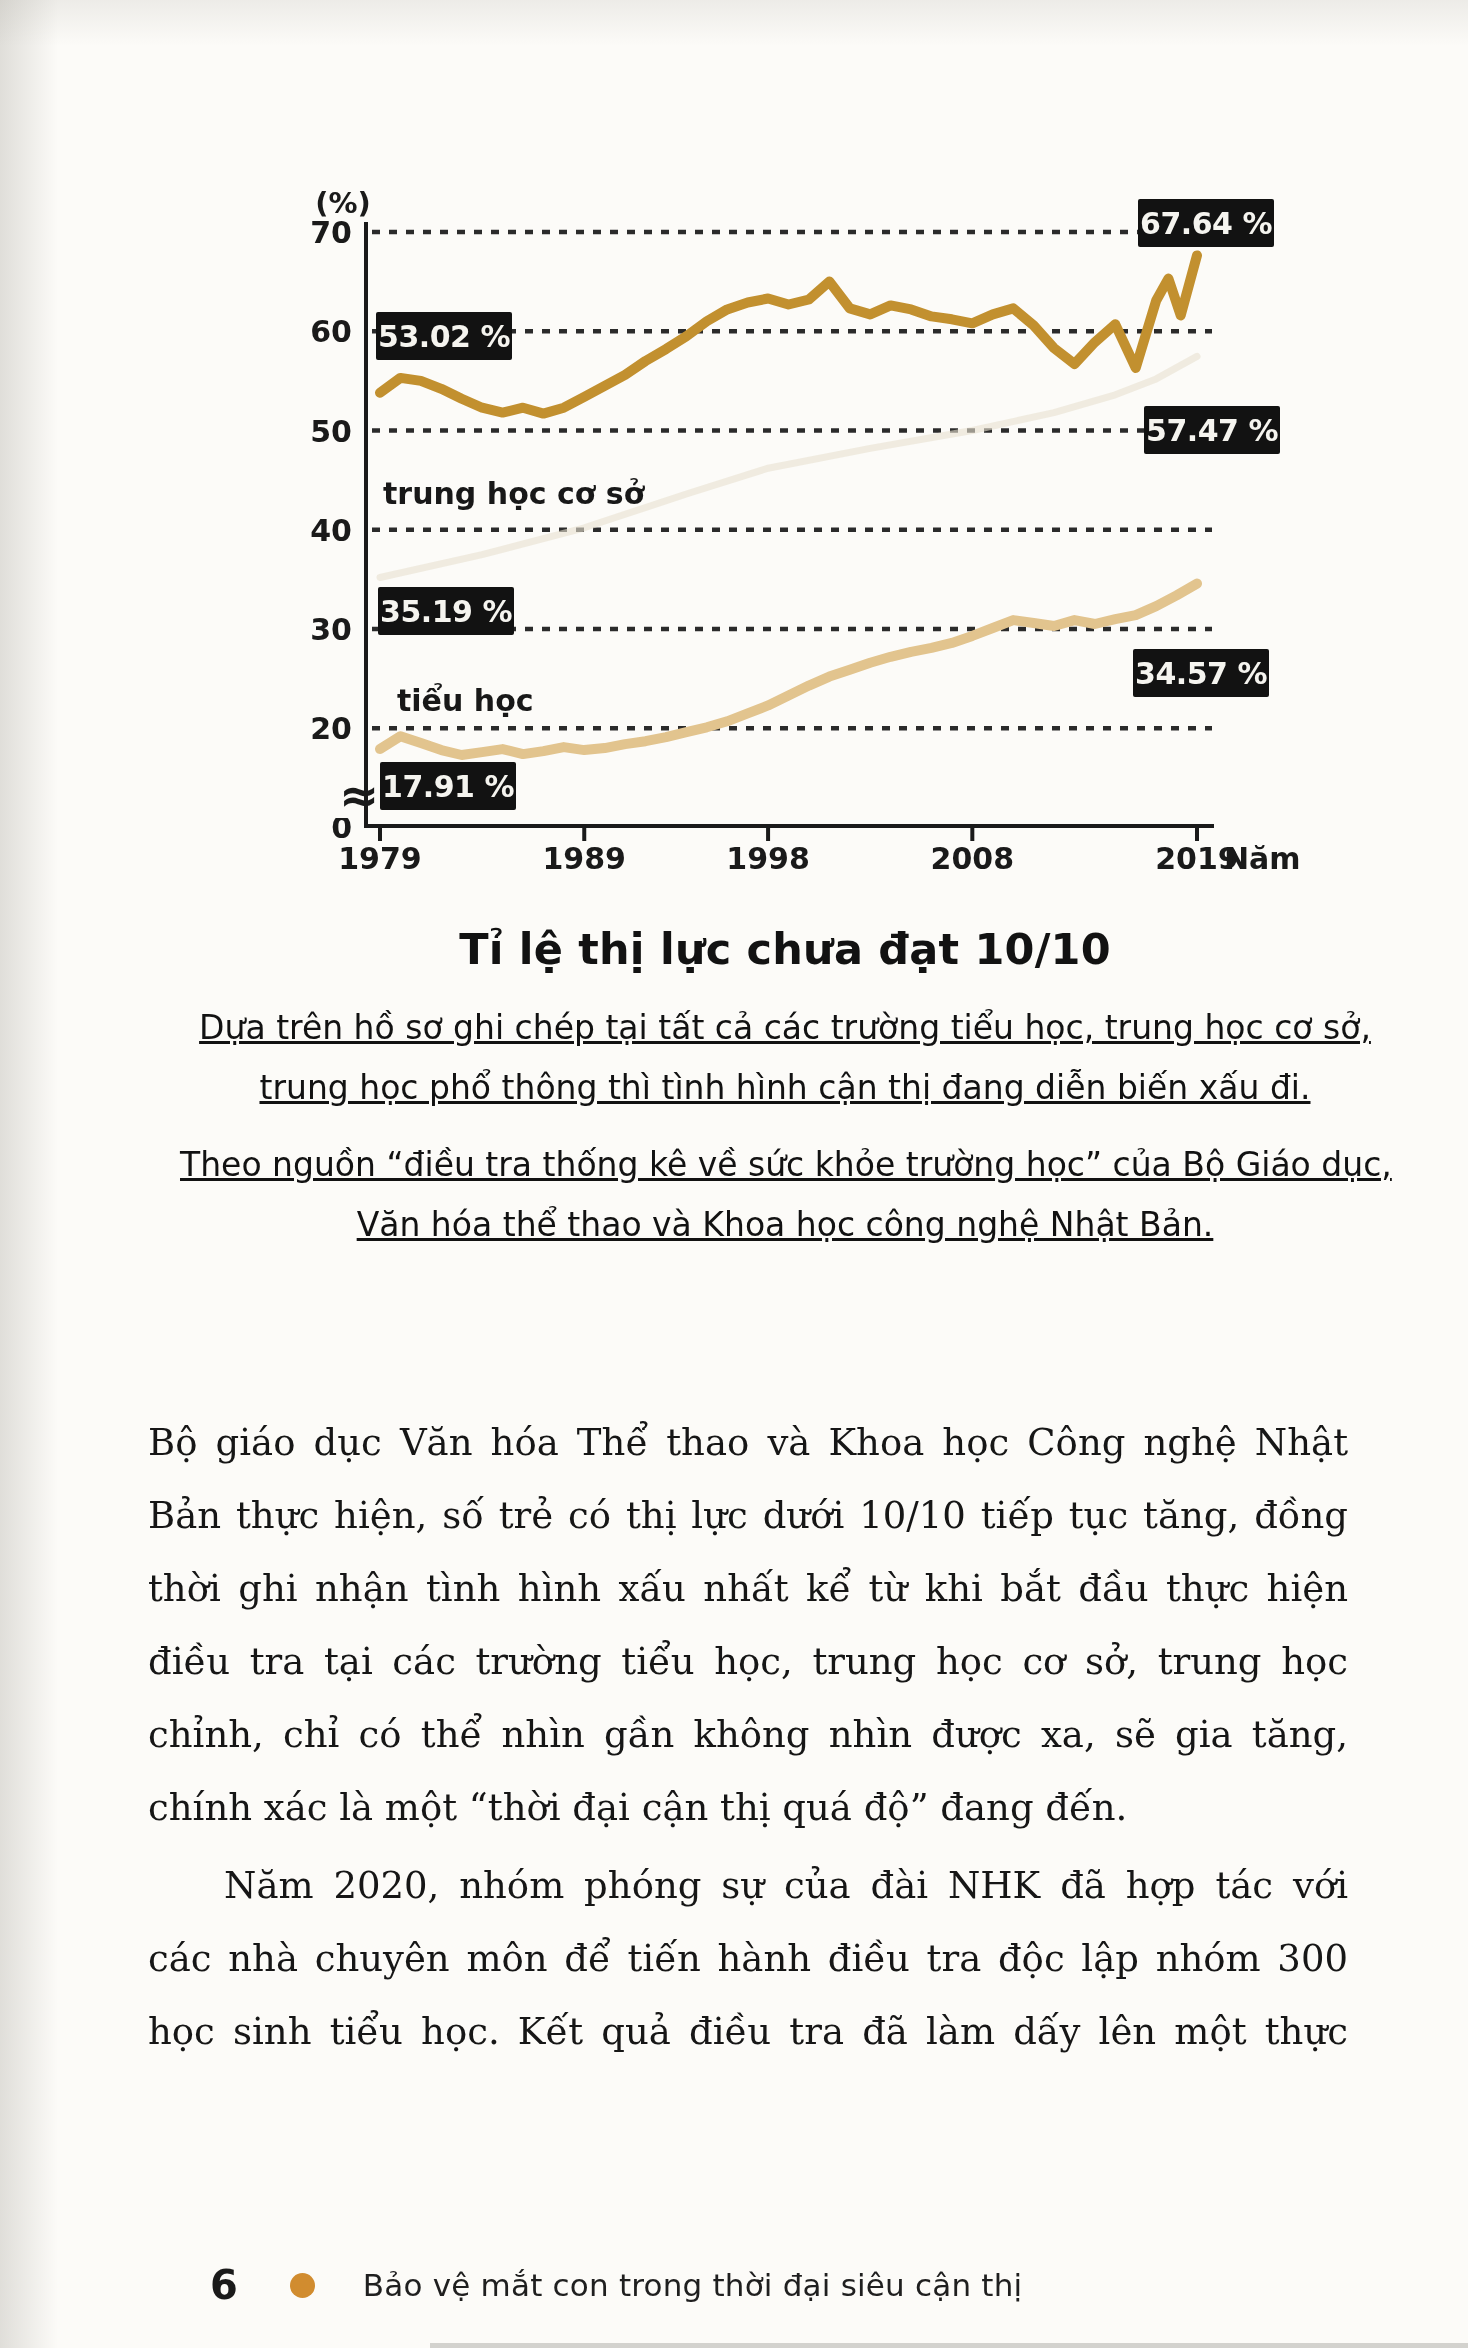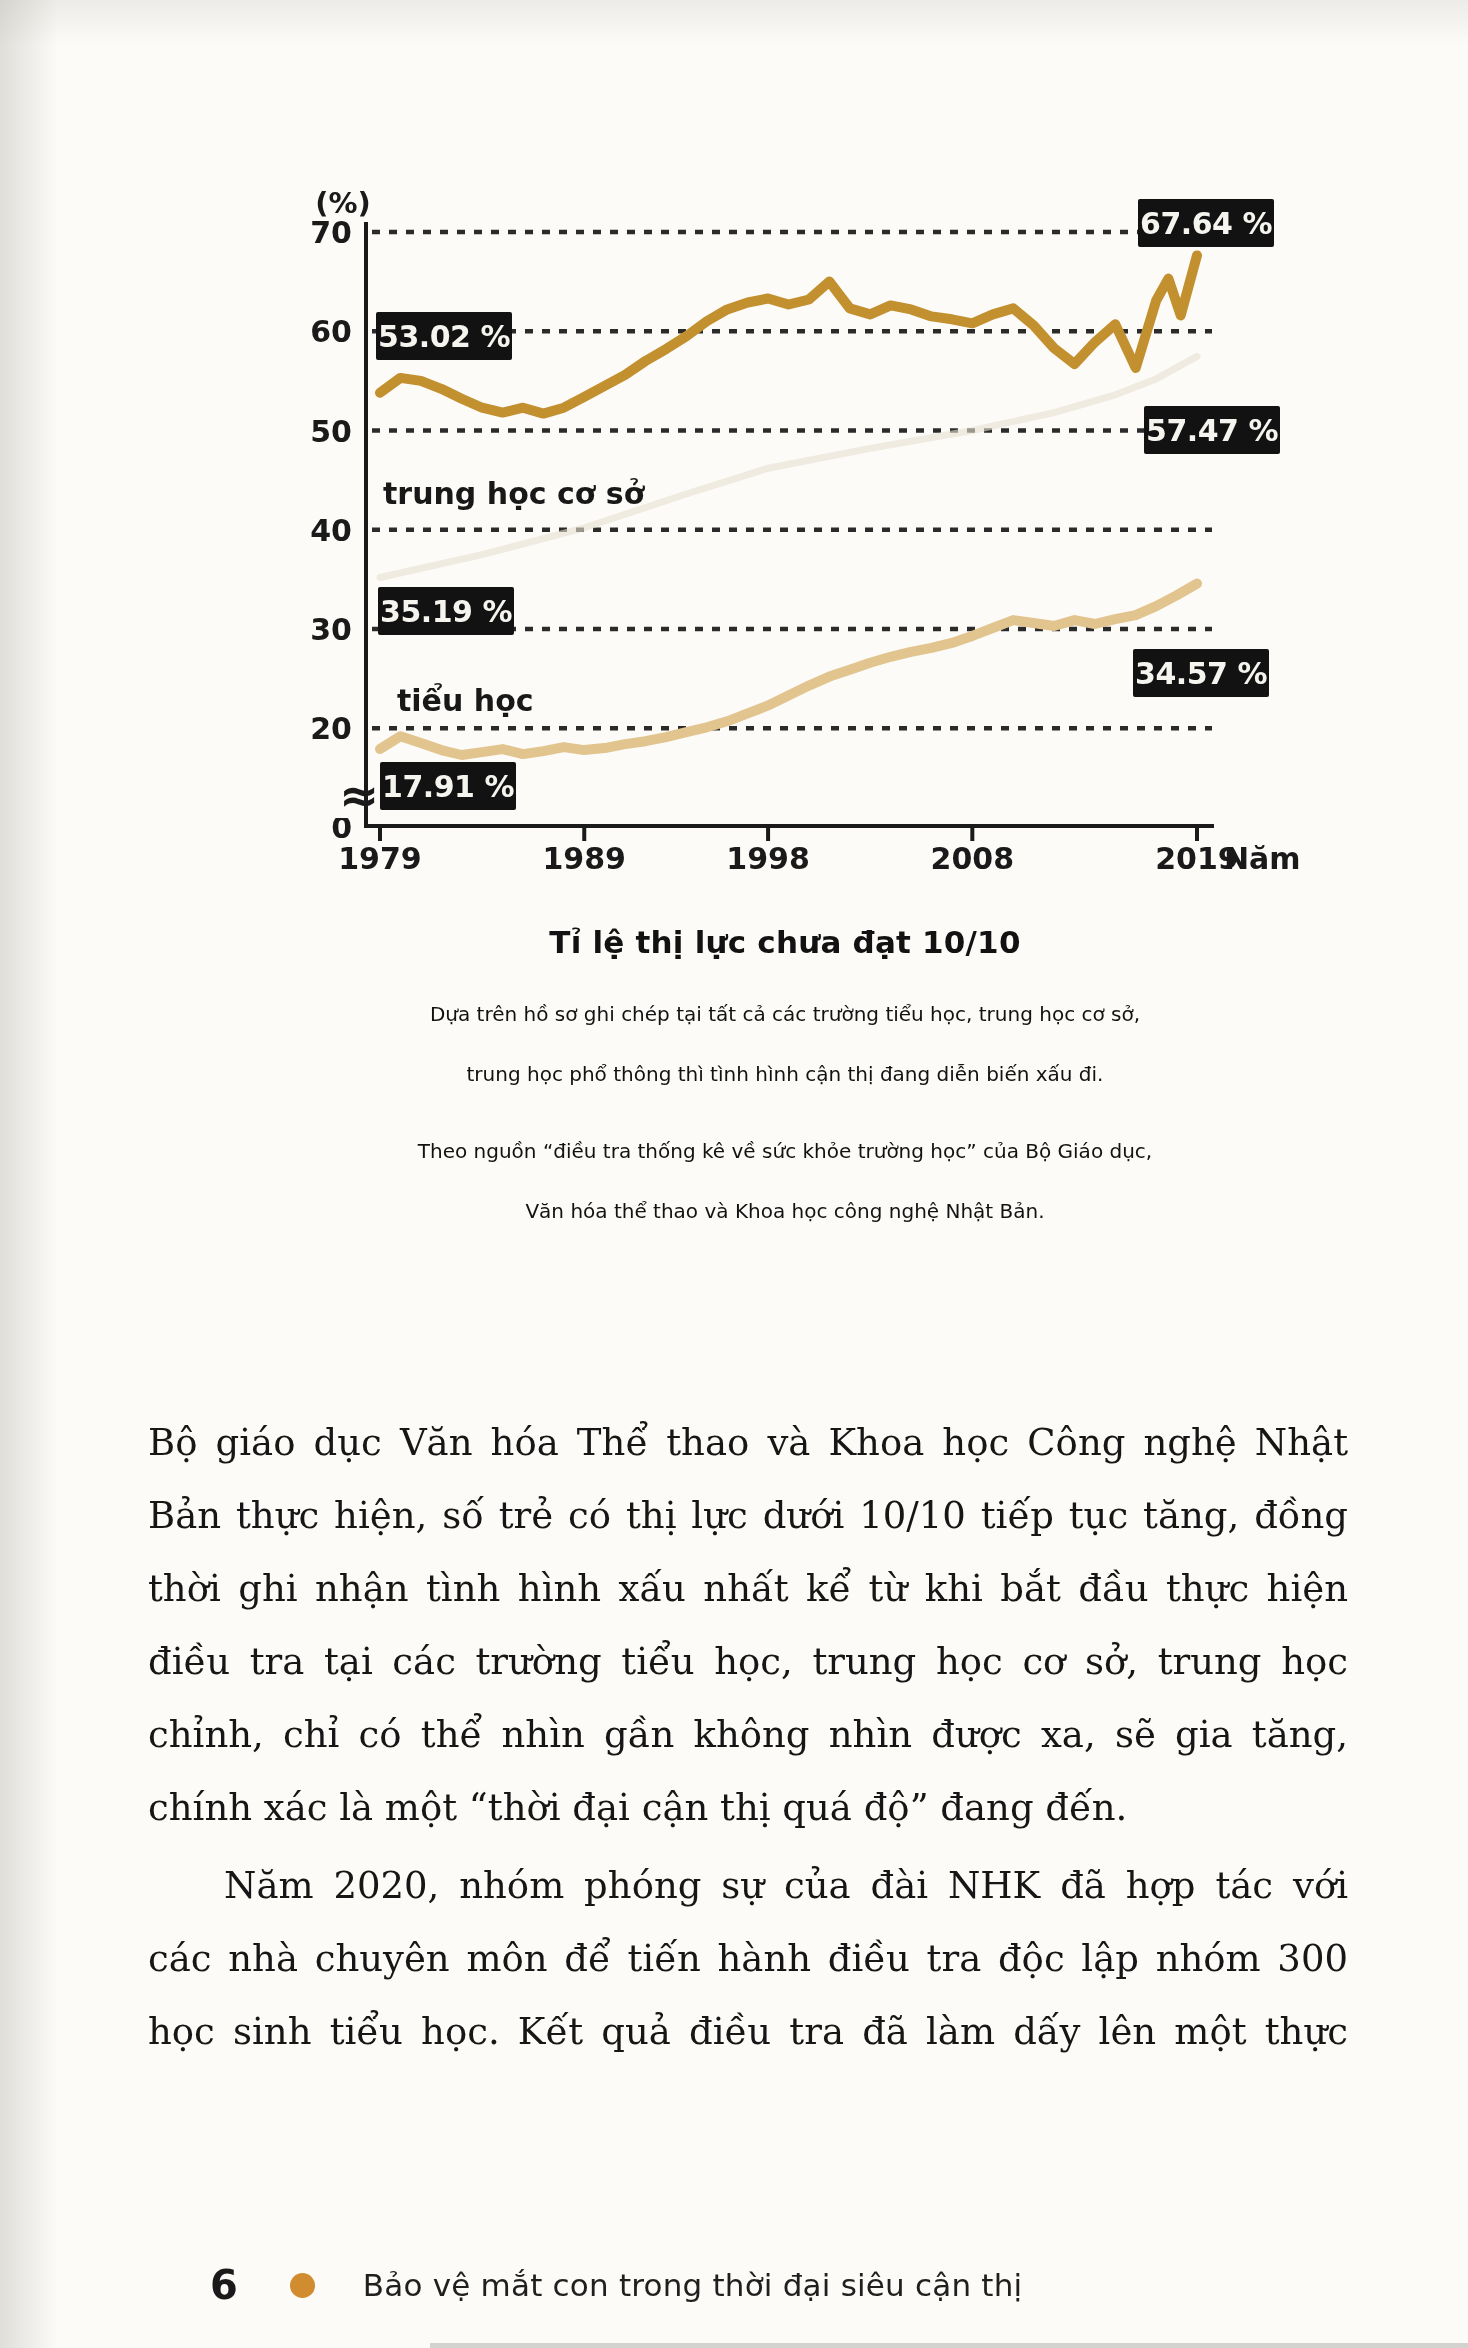--- a/index.html
+++ b/index.html
@@ -11,22 +11,22 @@
   .scan-shade-left{ position:absolute; left:0; top:0; bottom:0; width:58px;
     background:linear-gradient(90deg, rgba(158,155,146,.30), rgba(158,155,146,0)); pointer-events:none;}
   .scan-shade-top{ position:absolute; left:0; top:0; right:0; height:46px;
     background:linear-gradient(180deg, rgba(158,155,146,.16), rgba(158,155,146,0)); pointer-events:none;}
   .page-edge-bottom{ position:absolute; left:430px; right:0; bottom:0; height:5px; background:#d3d2ce; }
 
   svg.chart { position:absolute; left:0; top:0; }
   svg.chart text { font-family:"DejaVu Sans","Liberation Sans",sans-serif; }
 
   .figure-caption { position:absolute; left:180px; top:924px; width:1210px; text-align:center; color:#121212; }
-  .fig-title { font-size:31px; font-weight:bold; letter-spacing:.2px; margin-bottom:24px; }
-  .cap-line { font-size:20px; line-height:60px; white-space:nowrap; }
+  .fig-title { font-size:43px; font-weight:bold; letter-spacing:.2px; margin-bottom:24px; }
+  .cap-line { font-size:33px; line-height:60px; white-space:nowrap;text-decoration:underline; }
   .cap-gap { margin-top:17px; }
 
   .body-text { position:absolute; left:148px; top:1406px; width:1200px;
     font-family:"DejaVu Serif","Liberation Serif",serif; font-size:37px; line-height:73px; color:#161616; }
   .bline { overflow:hidden; height:73px; text-align:justify; }
   .bline.j::after { content:""; display:inline-block; width:100%; }
   .bline.natural { text-align:left; }
   .bline.indent { text-indent:76px; }
   .pgap { margin-top:5px; }
 

